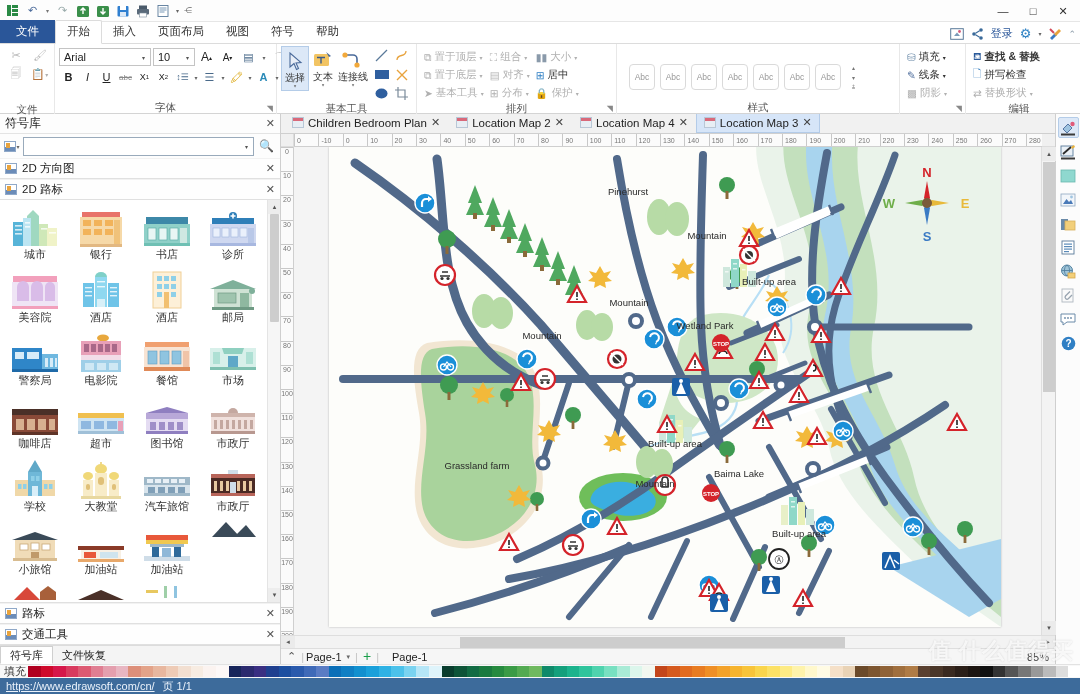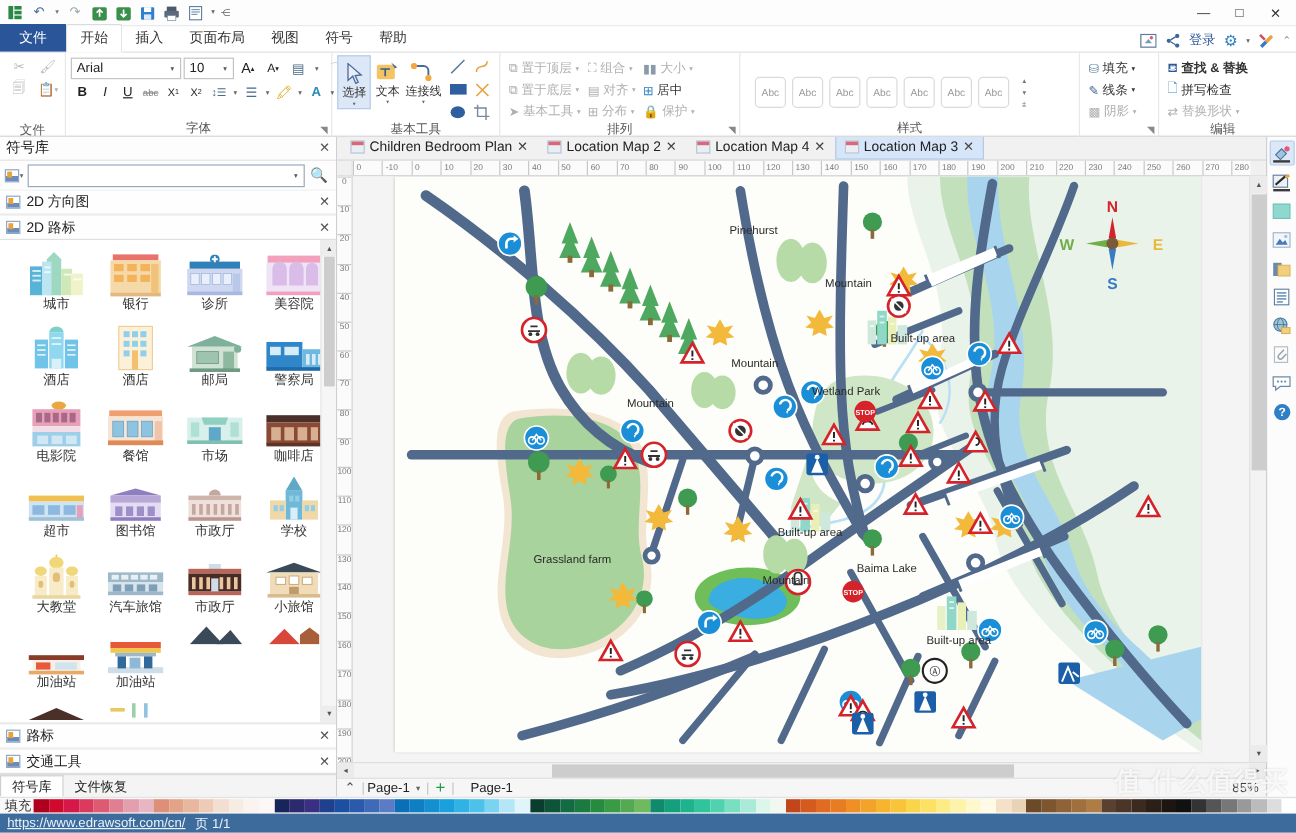--- a/index.html
+++ b/index.html
@@ -66,21 +66,21 @@
   .lphead { height:20px; display:flex; align-items:center; justify-content:space-between; padding:0 5px; font-size:12px; border-bottom:1px solid #e4e4e4; }
   .lsearch { height:24px; display:flex; align-items:center; gap:3px; padding:2px 4px; }
   .lsearch .libic { width:16px; height:16px; display:flex; align-items:center; justify-content:center; }
   .lsearch .sinput { flex:1; height:19px; border:1px solid #9ab; background:#fff; display:flex; align-items:center; padding:0 2px 0 4px; }
   .lsearch .sinput input { flex:1; border:none; outline:none; font-size:11px; font-family:inherit; }
   .secbar { height:21px; display:flex; align-items:center; gap:5px; padding:0 5px; background:#fefefe; border-bottom:1px solid #e0e0e0; border-top:1px solid #f2f2f2; font-size:11.5px; }
   .secbar .x { margin-left:auto; color:#555; font-size:11px; }
   .libicon { width:12px; height:11px; border:1px solid #8fa8c8; background:linear-gradient(#fff 0 55%, #6b8cb8 55% 100%); display:inline-block; position:relative; }
   .libicon::after { content:''; position:absolute; left:1px; top:1px; width:4px; height:5px; background:#e8a33d; }
 
-  .palette { flex:1; position:relative; overflow:hidden; background:#fff; border-bottom:1px solid #e0e0e0;padding-left:12px; }
+  .palette { flex:1; position:relative; overflow:hidden; background:#fff; border-bottom:1px solid #e0e0e0; }
   .pgrid { display:grid; grid-template-columns:repeat(4,66px); padding:4px 0 0 2px; }
   .pcell { height:63px; display:flex; flex-direction:column; align-items:center; justify-content:flex-start; }
   .pcell .thumb { height:44px; display:flex; align-items:flex-end; justify-content:center; }
   .pcell .cap { font-size:11px; color:#333; line-height:13px; }
   .pscroll { position:absolute; right:0; top:0; bottom:0; width:13px; background:#f6f6f6; border-left:1px solid #e4e4e4; }
   .pscroll .sb { position:absolute; top:14px; left:2px; width:9px; height:108px; background:#cdcdcd; border-radius:1px; }
   .pscroll .au, .pscroll .ad { position:absolute; left:0; width:13px; height:14px; display:flex; align-items:center; justify-content:center; font-size:7px; color:#555; background:#ededed; }
   .pscroll .au { top:0; } .pscroll .ad { bottom:0; }
 
   .lptabs { height:19px; display:flex; align-items:stretch; border-top:1px solid #dcdcdc; background:#f4f4f4; }
@@ -553,20 +553,36 @@
                     <rect x="17" y="21" width="8" height="6"></rect>
                     <rect x="28" y="21" width="8" height="6"></rect>
                   </g>
                   <rect x="3" y="36" width="42" height="3" fill="#e2b882"></rect>
                   <rect x="37" y="12" width="6" height="24" fill="#f0c27a"></rect>
                 </svg>
               </div>
             <div class="cap">银行</div>
             </div>
 
+          <div class="pcell">
+              <div class="thumb">
+            <svg width="50" height="36" viewBox="0 0 50 36">
+                  <rect x="4" y="5" width="42" height="7" fill="#3d88a8"></rect>
+                  <rect x="2" y="12" width="46" height="20" fill="#8fd0c8"></rect>
+                  <g fill="#e8f6f4" stroke="#5fb0a8" stroke-width=".7">
+                    <rect x="6" y="16" width="8" height="12"></rect>
+                    <rect x="17" y="16" width="8" height="12"></rect>
+                    <rect x="28" y="16" width="8" height="12"></rect>
+                  </g>
+                  <rect x="38" y="16" width="7" height="16" fill="#cfe8e2"></rect>
+                  <rect x="2" y="31" width="46" height="3" fill="#6fc0b4"></rect>
+                </svg>
+              </div>
+            <div class="cap">书店</div>
+            </div>
 
           <div class="pcell">
               <div class="thumb">
             <svg width="50" height="36" viewBox="0 0 50 36">
                   <rect x="4" y="6" width="42" height="6" fill="#2f7fb8"></rect>
                   <path d="M25 1 v5 M22.5 3.5 h5" stroke="#fff" stroke-width="2.4"></path>
                   <circle cx="25" cy="4" r="4" fill="#2f7fb8"></circle>
                   <path d="M25 1.5 v5 M22.5 4 h5" stroke="#fff" stroke-width="1.6"></path>
                   <rect x="2" y="12" width="46" height="20" fill="#cfd8f0"></rect>
                   <g fill="#eaf0fb" stroke="#9fb4dd" stroke-width=".6">

